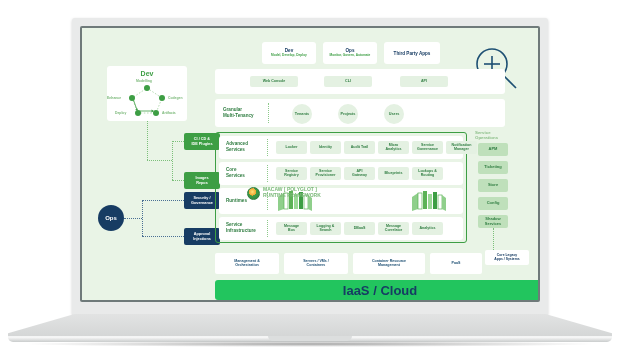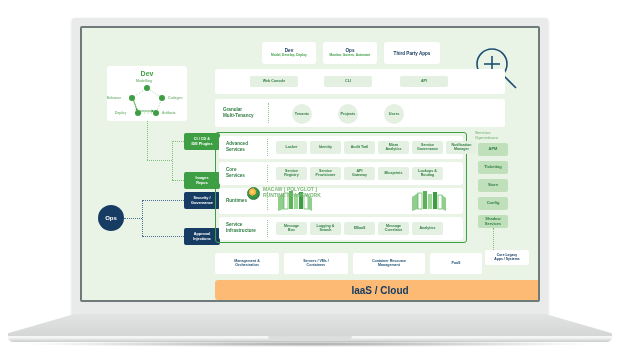--- a/index.html
+++ b/index.html
@@ -81,22 +81,22 @@
 
   
   .toptile{position:absolute;background:#ffffff;border-radius:3px;
         display:flex;flex-direction:column;align-items:center;
         justify-content:center;}
   .toptile .t1{color:#173c63;font-weight:bold;font-size:4.6px;}
   .toptile .t2{color:#3d9e44;font-weight:bold;font-size:3.2px;margin-top:1px;
         text-align:center;line-height:1.1;}
 
   #iaas{position:absolute;left:133px;top:252px;width:330px;height:20px;
-        background:#fdba74;border-radius:3px;display:flex;align-items:center;
-        justify-content:center;color:#173c63;font-weight:bold;font-size:10px;}
+        background:#22c55e;border-radius:3px;display:flex;align-items:center;
+        justify-content:center;color:#173c63;font-weight:bold;font-size:13px;}
 
   
   #macaw-wrap{position:absolute;left:165px;top:157px;width:90px;height:16px;
         display:flex;align-items:center;gap:3px;}
   #macaw-logo{width:13px;height:13px;border-radius:50%;
         background:radial-gradient(circle at 40% 35%,#ffe27a 0%,#f0a32e 38%,#3d9e44 39%,#2f7d41 100%);
         border:1px solid #2f7d41;flex:0 0 auto;}
   #macaw-text{color:#7cb97a;font-weight:bold;font-size:5px;line-height:1.15;}
 
   .barsvg{position:absolute;}

